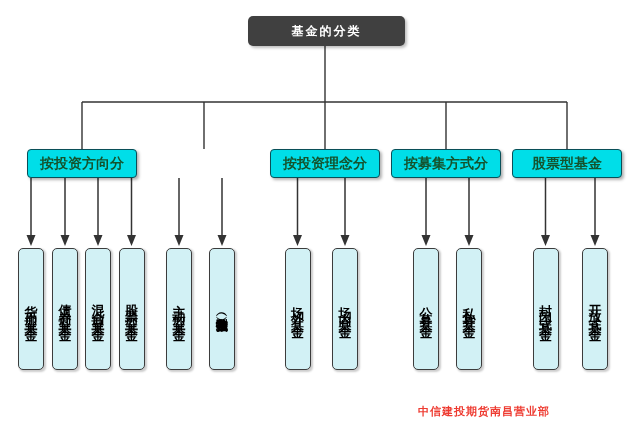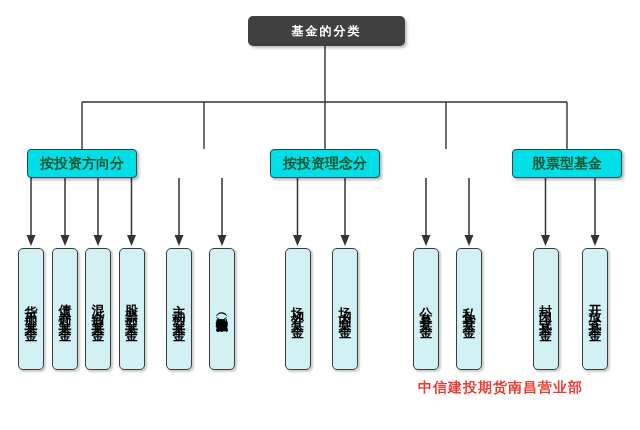--- a/index.html
+++ b/index.html
@@ -33,22 +33,22 @@
     display:flex;align-items:center;justify-content:center;
     box-shadow:1.5px 1.5px 2px rgba(0,0,0,0.2);
   }
   .leaf span{
     writing-mode:vertical-rl;text-orientation:mixed;
     font-size:13px;font-weight:bold;color:#000;letter-spacing:6px;
     line-height:1;white-space:nowrap;
   }
   .leaf.leaf--dense span{font-size:12px;letter-spacing:0;}
   .footer-brand{
-    position:absolute;left:418px;top:379px;
-    font-size:14px;font-weight:bold;color:var(--footer-text,#ee3a30);
+    position:absolute;left:418px;top:404px;
+    font-size:11px;font-weight:bold;color:var(--footer-text,#ee3a30);
     letter-spacing:1px;white-space:nowrap;
   }
 </style>
 </head>
 <body>
 
 <div class="stage">
 
   <svg class="connectors" viewBox="0 0 640 430" xmlns="http://www.w3.org/2000/svg">
 
@@ -87,20 +87,21 @@
     <path class="arrow-line" d="M545.5 178 V235"></path>
       <polygon class="arrow-head" points="541,235 550,235 545.5,246"></polygon>
     <path class="arrow-line" d="M595 178 V235"></path>
       <polygon class="arrow-head" points="590.5,235 599.5,235 595,246"></polygon>
   </svg>
 
   <div class="root-node">基金的分类</div>
 
   <div class="cat" style="left:27px">按投资方向分</div>
   <div class="cat" style="left:270px">按投资理念分</div>
+  <div class="cat" style="left:391px">按募集方式分</div>
   <div class="cat" style="left:512px">股票型基金</div>
 
   <div class="leaf" style="left:18px">
       <span>货币型基金</span>
     </div>
   <div class="leaf" style="left:52px">
       <span>债券型基金</span>
     </div>
   <div class="leaf" style="left:85px">
       <span>混合型基金</span>

